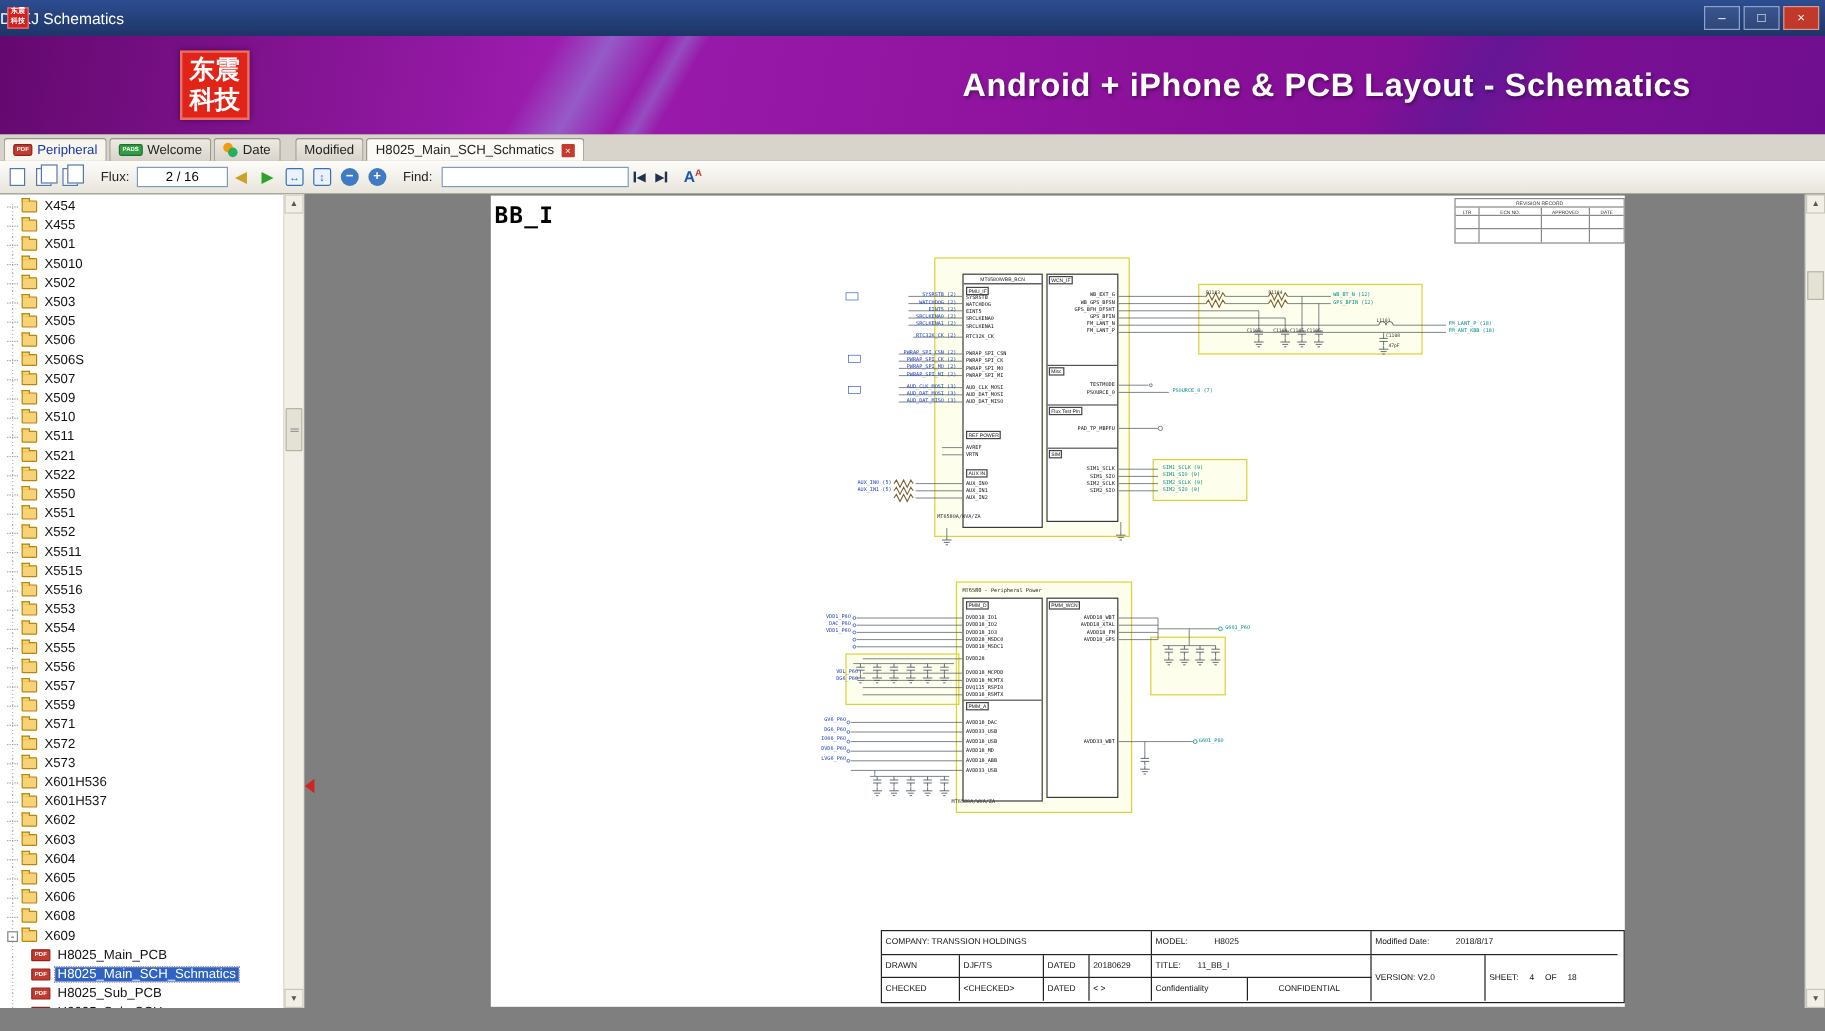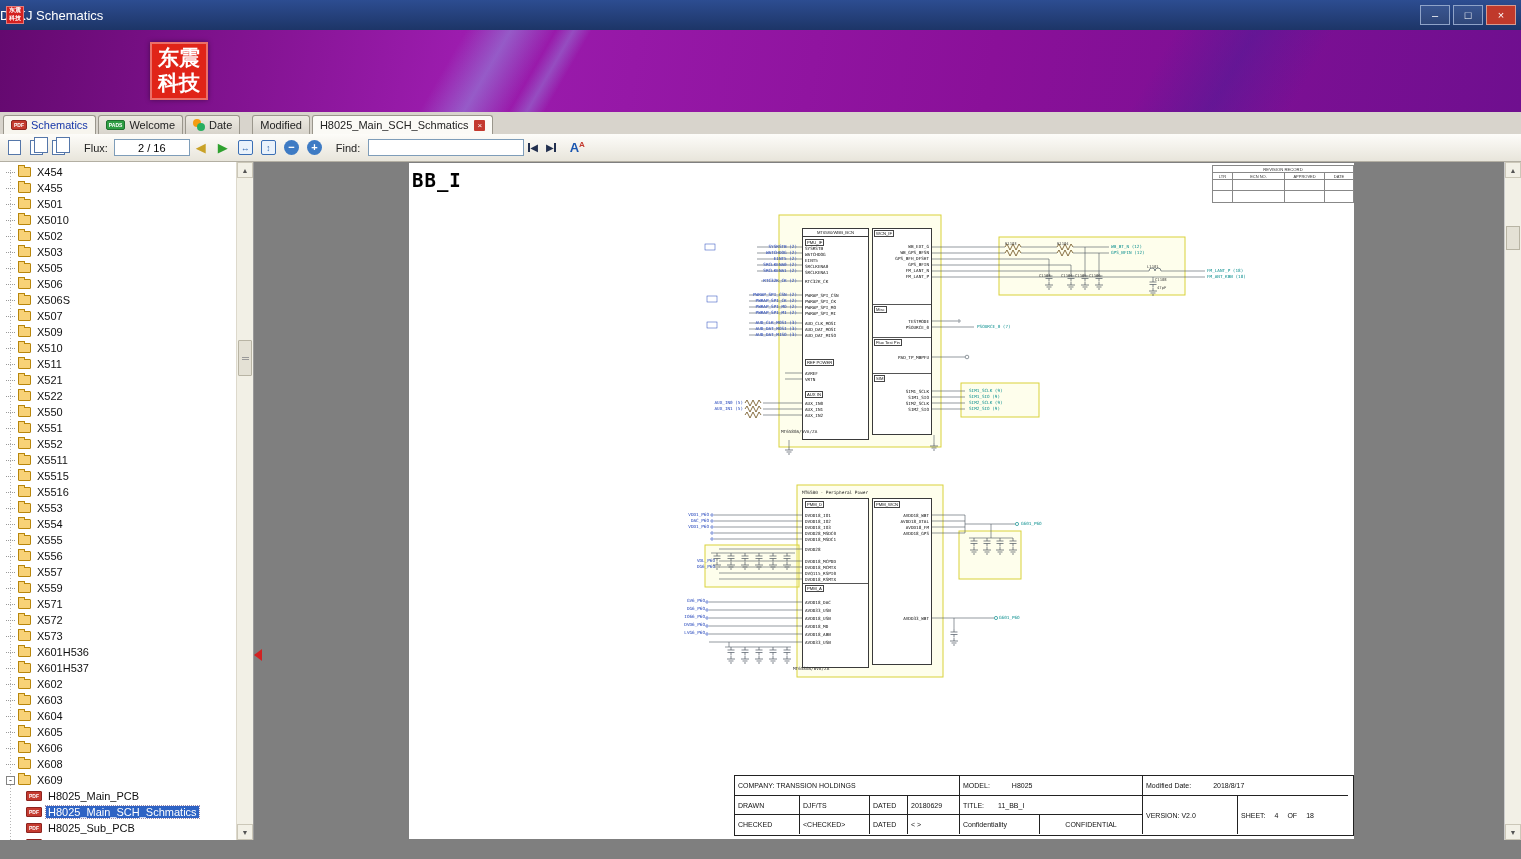--- a/index.html
+++ b/index.html
@@ -160,26 +160,27 @@
   </div>
 
   <div class="banner">
     <div class="streak s1"></div>
     <div class="streak s2"></div>
     <div class="streak s3"></div>
     <div class="logo">
       <span>东震</span>
       <span>科技</span>
     </div>
+    <div class="tagline">Android + iPhone &amp; PCB Layout - Schematics</div>
   </div>
 
   <div class="tabbar">
     <div class="tab active">
       <span class="badge pdf">PDF</span>
-      <span class="blue">Schematics</span>
+      <span class="blue">Peripheral</span>
     </div>
     <div class="tab">
       <span class="badge pads">PADS</span>
       <span>Welcome</span>
     </div>
     <div class="tab">
       <span class="share-ic">
           <i class="c1"></i>
           <i class="c2"></i>
         </span>

